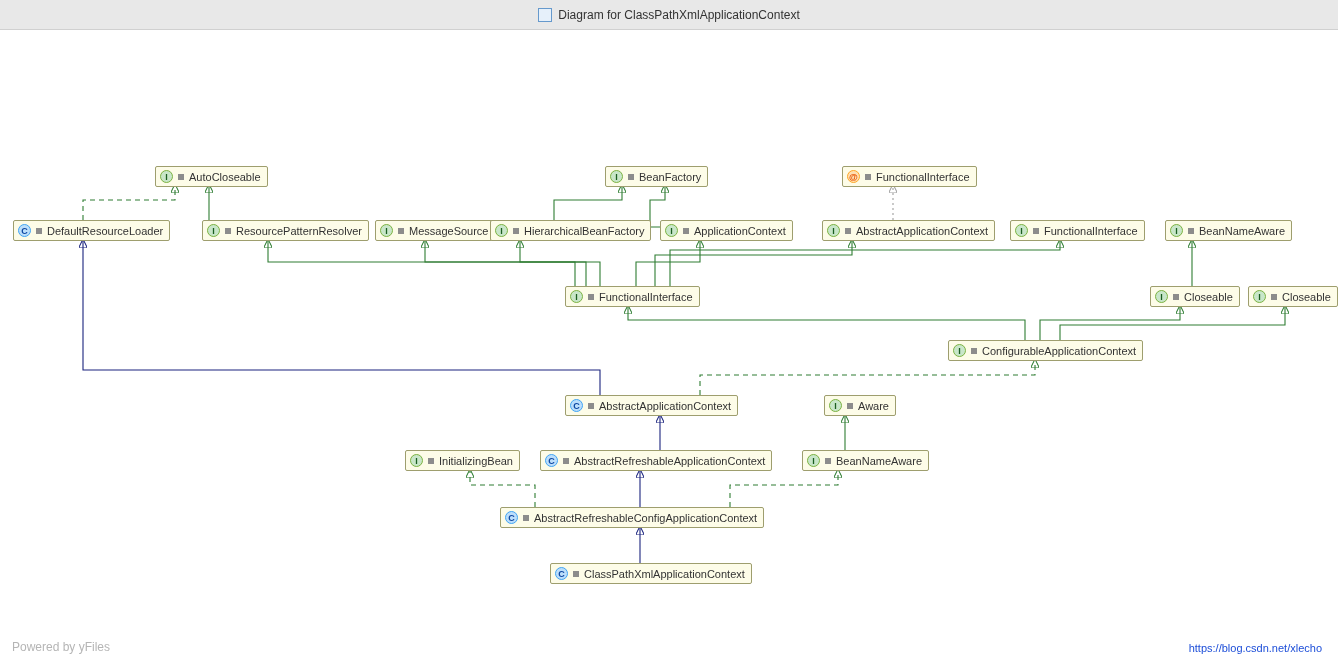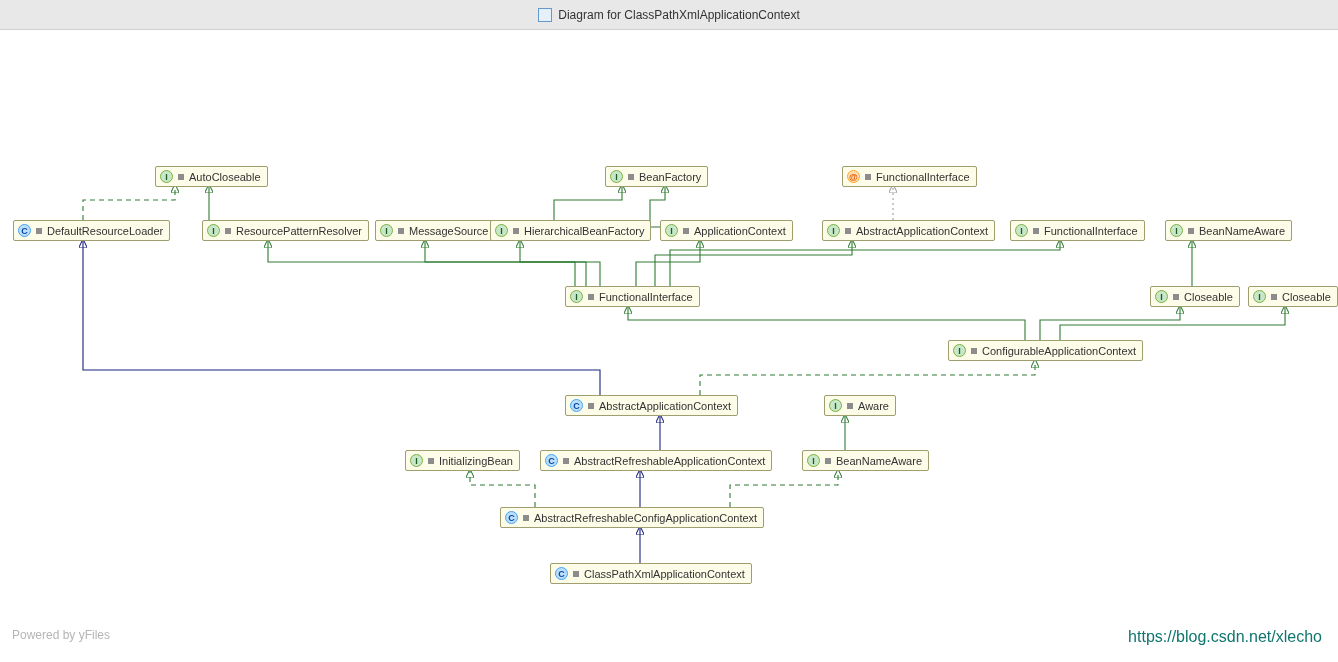--- a/index.html
+++ b/index.html
@@ -66,30 +66,30 @@
       position: absolute;
       top: 0; left: 0;
       width: 100%;
       height: 100%;
       pointer-events: none;
       z-index: 1;
     }
     .footer-left {
       position: absolute;
       left: 12px;
-      bottom: 20px;
+      bottom: 8px;
       color: #b5b5b5;
       font-size: 12px;
     }
     .footer-right {
       position: absolute;
       right: 16px;
-      bottom: 16px;
-      color: #0f766e;
-      font-size: 16px;
+      bottom: 8px;
+      color: #1d4ed8;
+      font-size: 11px;
     }
     .title-icon {
       width: 14px;
       height: 14px;
       border: 1px solid #6699cc;
       background: #e6f0fa;
       display: inline-block;
       margin-right: 6px;
       position: relative;
     }

